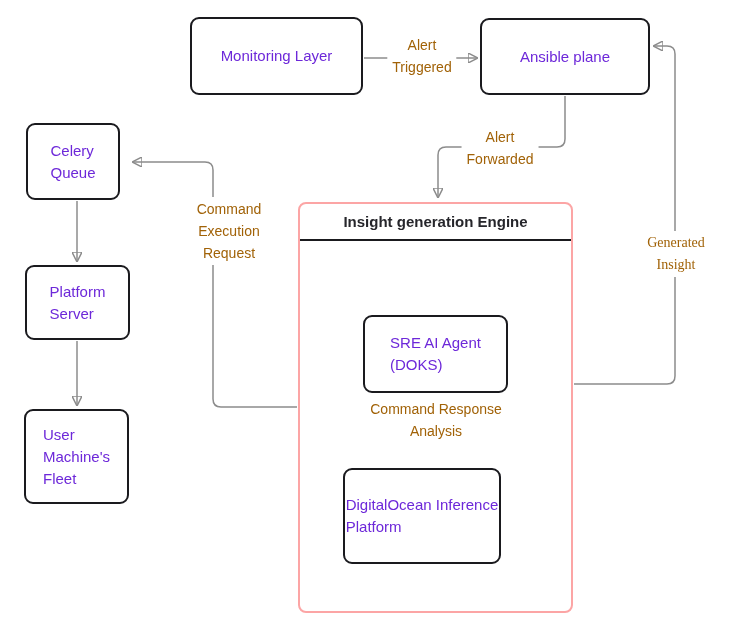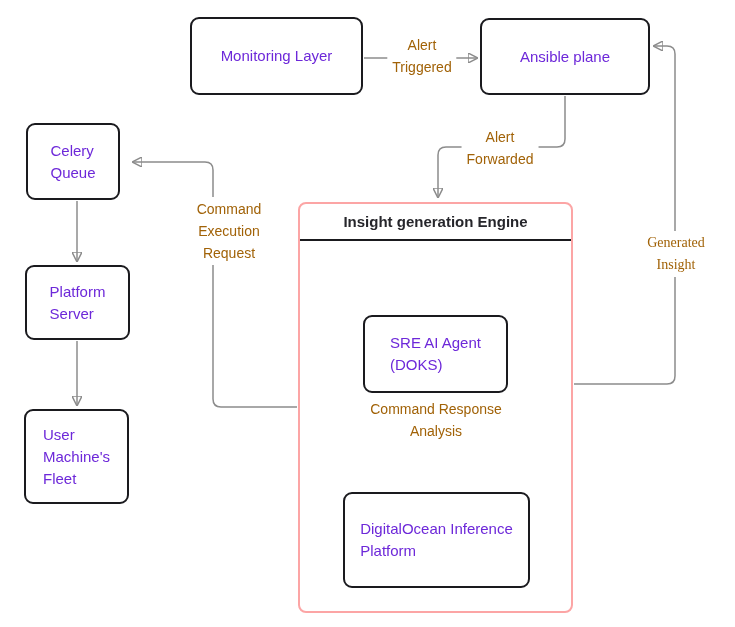--- a/index.html
+++ b/index.html
@@ -119,21 +119,21 @@
     <span>User
 Machine's
 Fleet</span>
   </div>
 
   <div class="node" style="left:363px; top:267px; width:145px; height:78px;margin-top:48px;">
     <span>SRE AI Agent
 (DOKS)</span>
   </div>
 
-  <div class="node" style="left:343px; top:492px; width:187px; height:96px;">
+  <div class="node" style="left:343px; top:468px; width:158px; height:96px;">
     <span>DigitalOcean Inference
 Platform</span>
   </div>
 
   <div class="edge-label" style="left:422px; top:56px;">Alert
 Triggered</div>
 
   <div class="edge-label" style="left:500px; top:148px;">Alert
 Forwarded</div>
 

